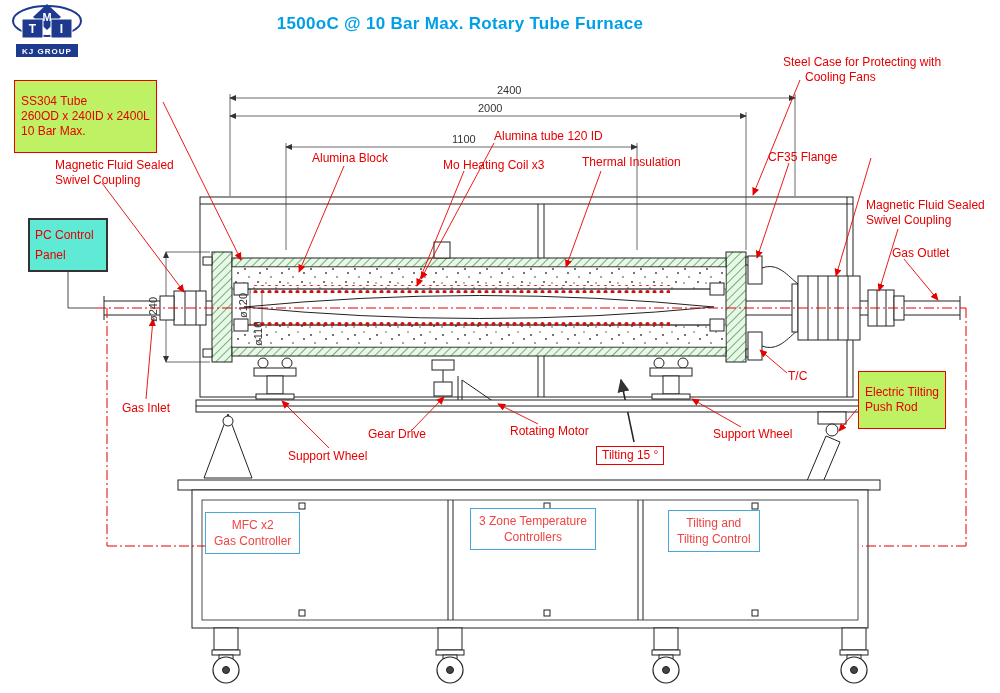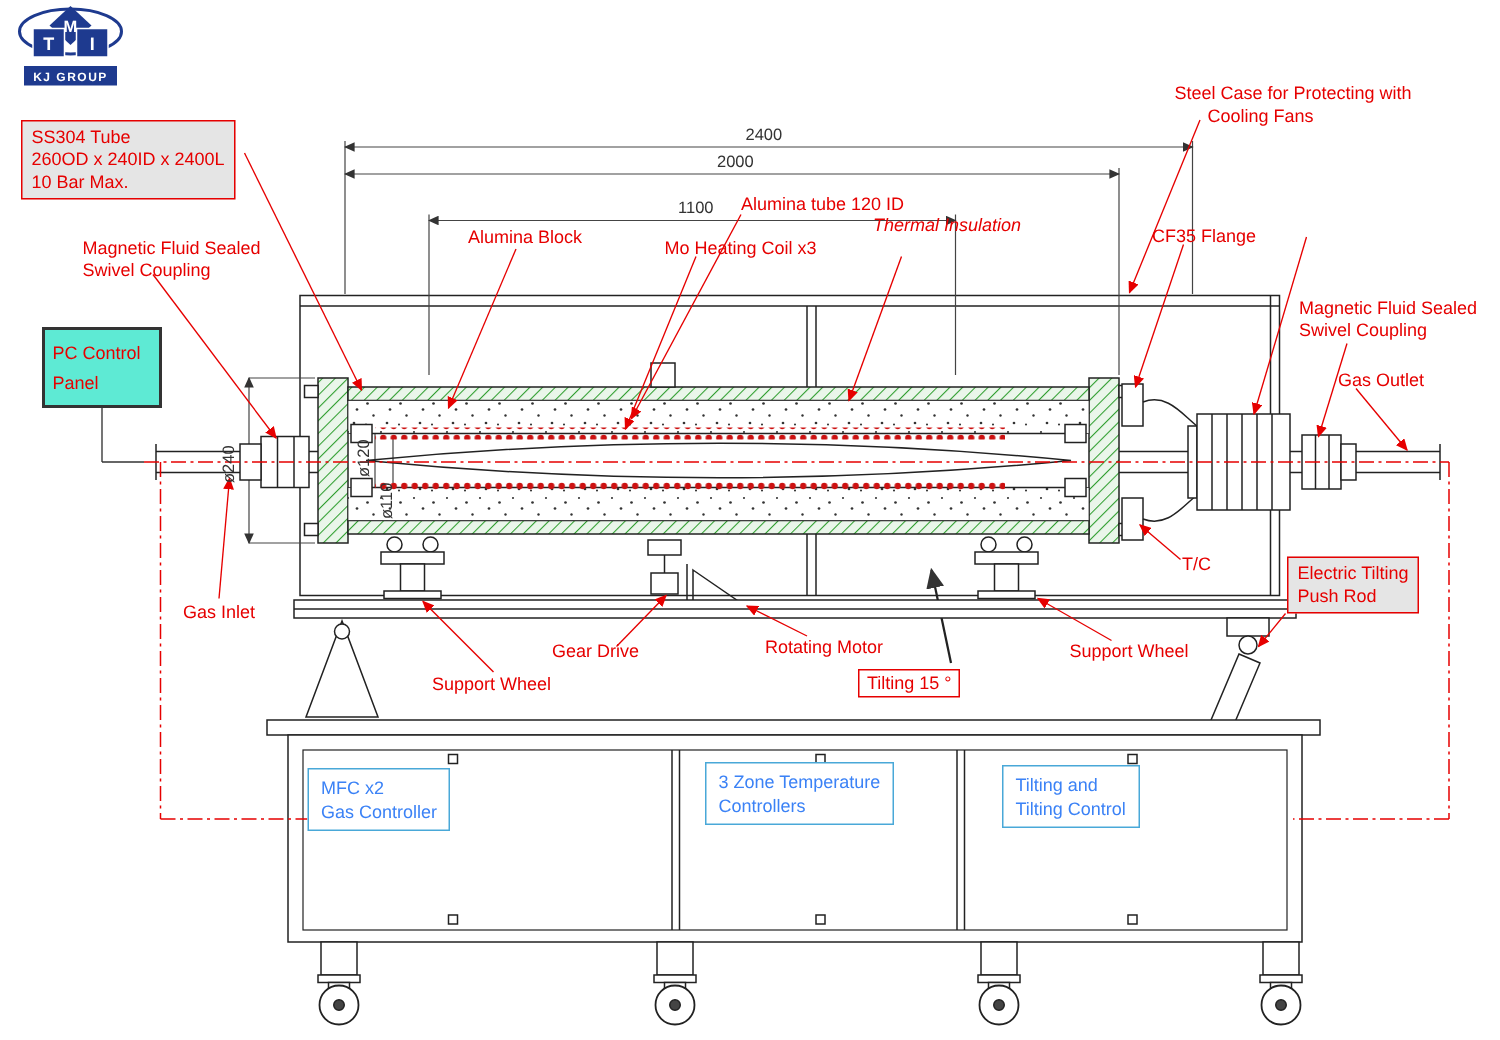--- a/index.html
+++ b/index.html
@@ -3,22 +3,22 @@
 <meta charset="utf-8">
 <style>
   html,body{margin:0;padding:0;background:#fff;}
   .canvas{position:relative;width:1000px;height:693px;background:#fff;overflow:hidden;
           font-family:"Liberation Sans",sans-serif;}
   .canvas svg.draw{position:absolute;left:0;top:0;z-index:1;}
   .title{position:absolute;left:120px;top:14px;width:680px;text-align:center;z-index:3;
          font:bold 17px "Liberation Sans",sans-serif;color:#00a0e8;letter-spacing:.3px;}
   .lbl{position:absolute;z-index:3;font:12px "Liberation Sans",sans-serif;color:#e60000;
        white-space:nowrap;line-height:15px;}
-  .lbl.blue{color:#3b82f6;}
-  .box-red{border:1.5px solid #e60000;background:#e5e5e5;padding:3px 6px;}
+  .lbl.blue{color:#ef4444;text-align:center;}
+  .box-red{border:1.5px solid #e60000;background:#bef264;padding:13px 6px;}
   .box-red-thin{border:1px solid #e60000;background:#fff;padding:1px 5px;}
   .box-black{border:2px solid #333;background:#5eead4;padding:5px 5px;line-height:20px;width:66px;}
   .box-blue{border:1.2px solid #49a8d8;background:#fff;padding:4px 8px;color:#2e9ad2;line-height:16px;}
   .dimlbl{position:absolute;z-index:3;font:11px "Liberation Sans",sans-serif;color:#333;white-space:nowrap;}
   .rot{transform:rotate(-90deg);transform-origin:left top;}
   .logo{position:absolute;left:10px;top:4px;z-index:3;}
 </style>
 </head>
 <body>
 
@@ -258,20 +258,21 @@
       <rect x="12" y="15" width="21" height="19" fill="#1e3a8f" stroke="#fff" stroke-width="1"></rect>
       <rect x="41" y="15" width="21" height="19" fill="#1e3a8f" stroke="#fff" stroke-width="1"></rect>
       <text x="37" y="17" text-anchor="middle" fill="#fff" font-size="11" font-weight="bold" font-family="Liberation Sans, sans-serif">M</text>
       <text x="22.5" y="29" text-anchor="middle" fill="#fff" font-size="12" font-weight="bold" font-family="Liberation Sans, sans-serif">T</text>
       <text x="51.5" y="29" text-anchor="middle" fill="#fff" font-size="12" font-weight="bold" font-family="Liberation Sans, sans-serif">I</text>
       <rect x="6" y="40" width="62" height="13" fill="#1e3a8f"></rect>
       <text x="37" y="50" text-anchor="middle" fill="#fff" font-size="8" font-weight="bold" letter-spacing="1" font-family="Liberation Sans, sans-serif">KJ GROUP</text>
     </svg>
   </div>
 
+  <div class="title">1500oC @ 10 Bar Max. Rotary Tube Furnace</div>
 
   <div class="lbl box-red" style="left:14px;top:80px;">
     <div>SS304 Tube</div>
     <div>260OD x 240ID x 2400L</div>
     <div>10 Bar Max.</div>
   </div>
 
   <div class="lbl" style="left:783px;top:55px;">
     <div>Steel Case for Protecting with</div>
     <div style="padding-left:22px;">Cooling Fans</div>
@@ -283,36 +284,36 @@
   </div>
 
   <div class="lbl box-black" style="left:28px;top:218px;">
     <div>PC Control</div>
     <div>Panel</div>
   </div>
 
   <div class="lbl" style="left:312px;top:151px;">Alumina Block</div>
   <div class="lbl" style="left:494px;top:129px;">Alumina tube 120 ID</div>
   <div class="lbl" style="left:443px;top:158px;">Mo Heating Coil x3</div>
-  <div class="lbl" style="left:582px;top:143px;font-style:italic;">Thermal Insulation</div>
+  <div class="lbl" style="left:582px;top:155px;">Thermal Insulation</div>
   <div class="lbl" style="left:768px;top:150px;">CF35 Flange</div>
 
 
   <div class="lbl" style="left:866px;top:198px;">
     <div>Magnetic Fluid Sealed</div>
     <div>Swivel Coupling</div>
   </div>
 
   <div class="lbl" style="left:892px;top:246px;">Gas Outlet</div>
   <div class="lbl" style="left:122px;top:401px;">Gas Inlet</div>
   <div class="lbl" style="left:368px;top:427px;">Gear Drive</div>
   <div class="lbl" style="left:510px;top:424px;">Rotating Motor</div>
   <div class="lbl" style="left:288px;top:449px;">Support Wheel</div>
   <div class="lbl" style="left:713px;top:427px;">Support Wheel</div>
-  <div class="lbl box-red-thin" style="left:572px;top:446px;">Tilting 15 °</div>
+  <div class="lbl box-red-thin" style="left:596px;top:446px;">Tilting 15 °</div>
   <div class="lbl" style="left:788px;top:369px;text-align:right;">T/C</div>
 
   <div class="lbl box-red" style="left:858px;top:371px;">
     <div>Electric Tilting</div>
     <div>Push Rod</div>
   </div>
 
   <div class="lbl blue box-blue" style="left:205px;top:512px;">
     <div>MFC x2</div>
     <div>Gas Controller</div>

